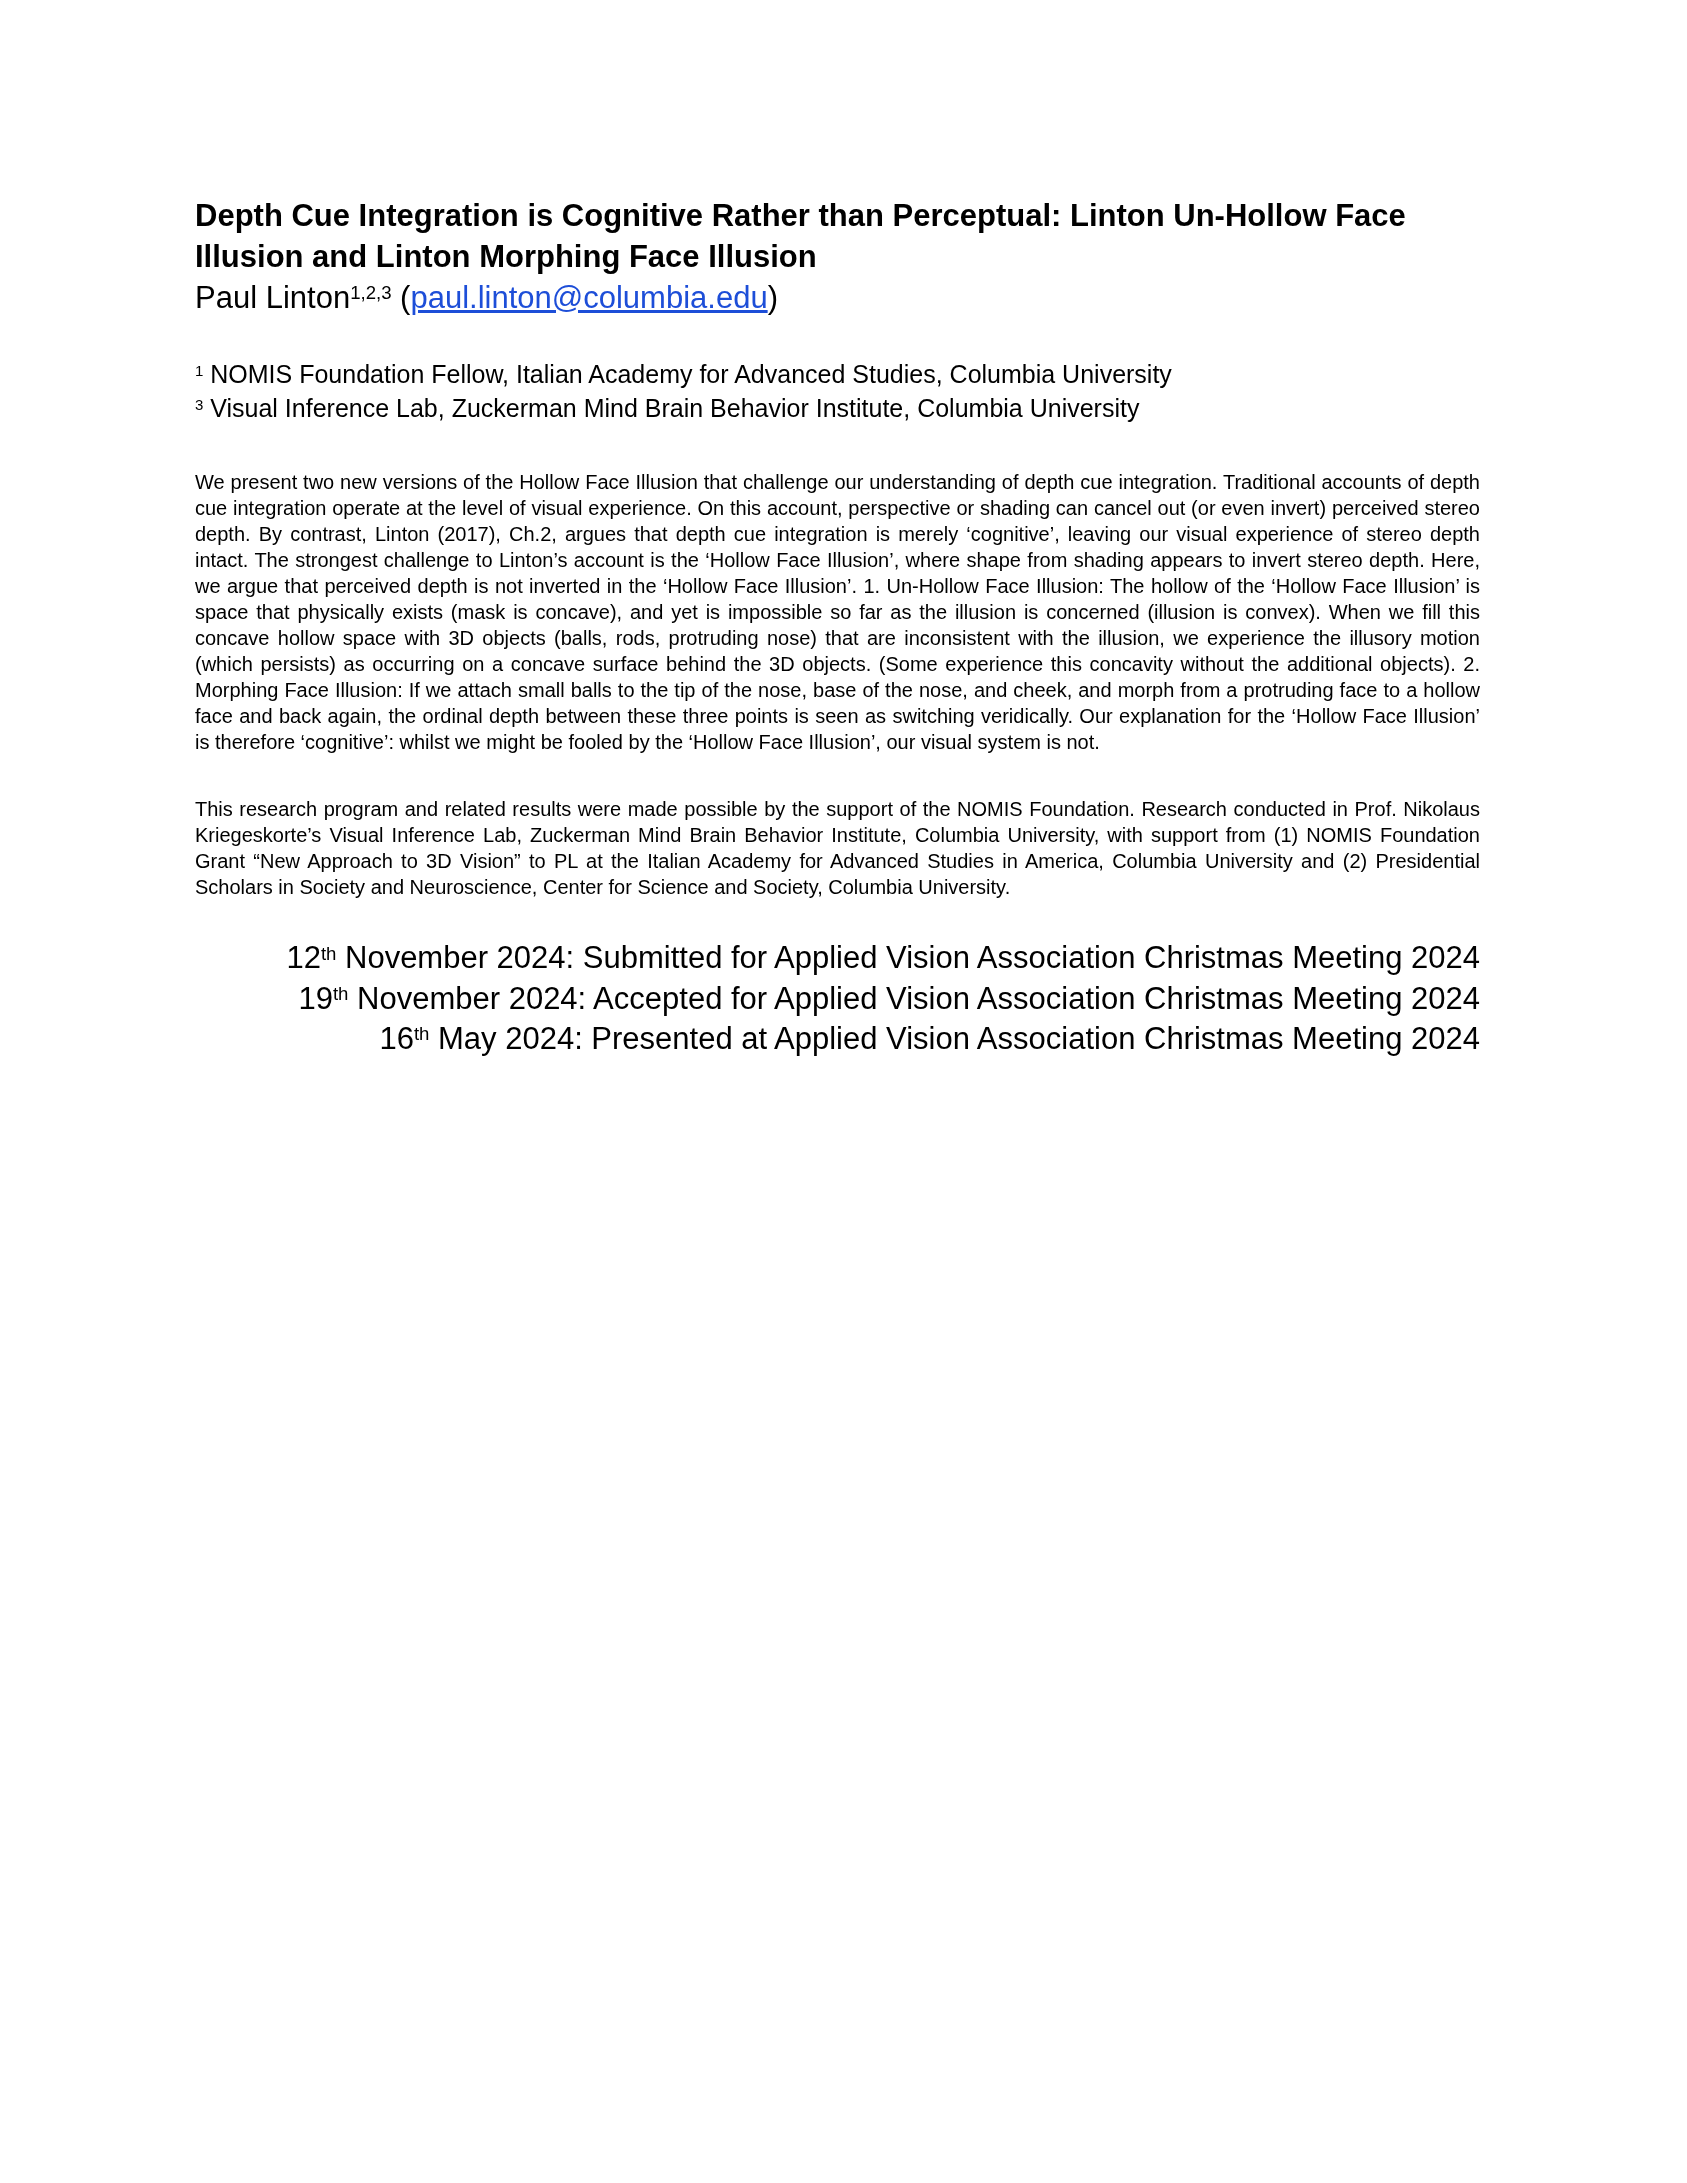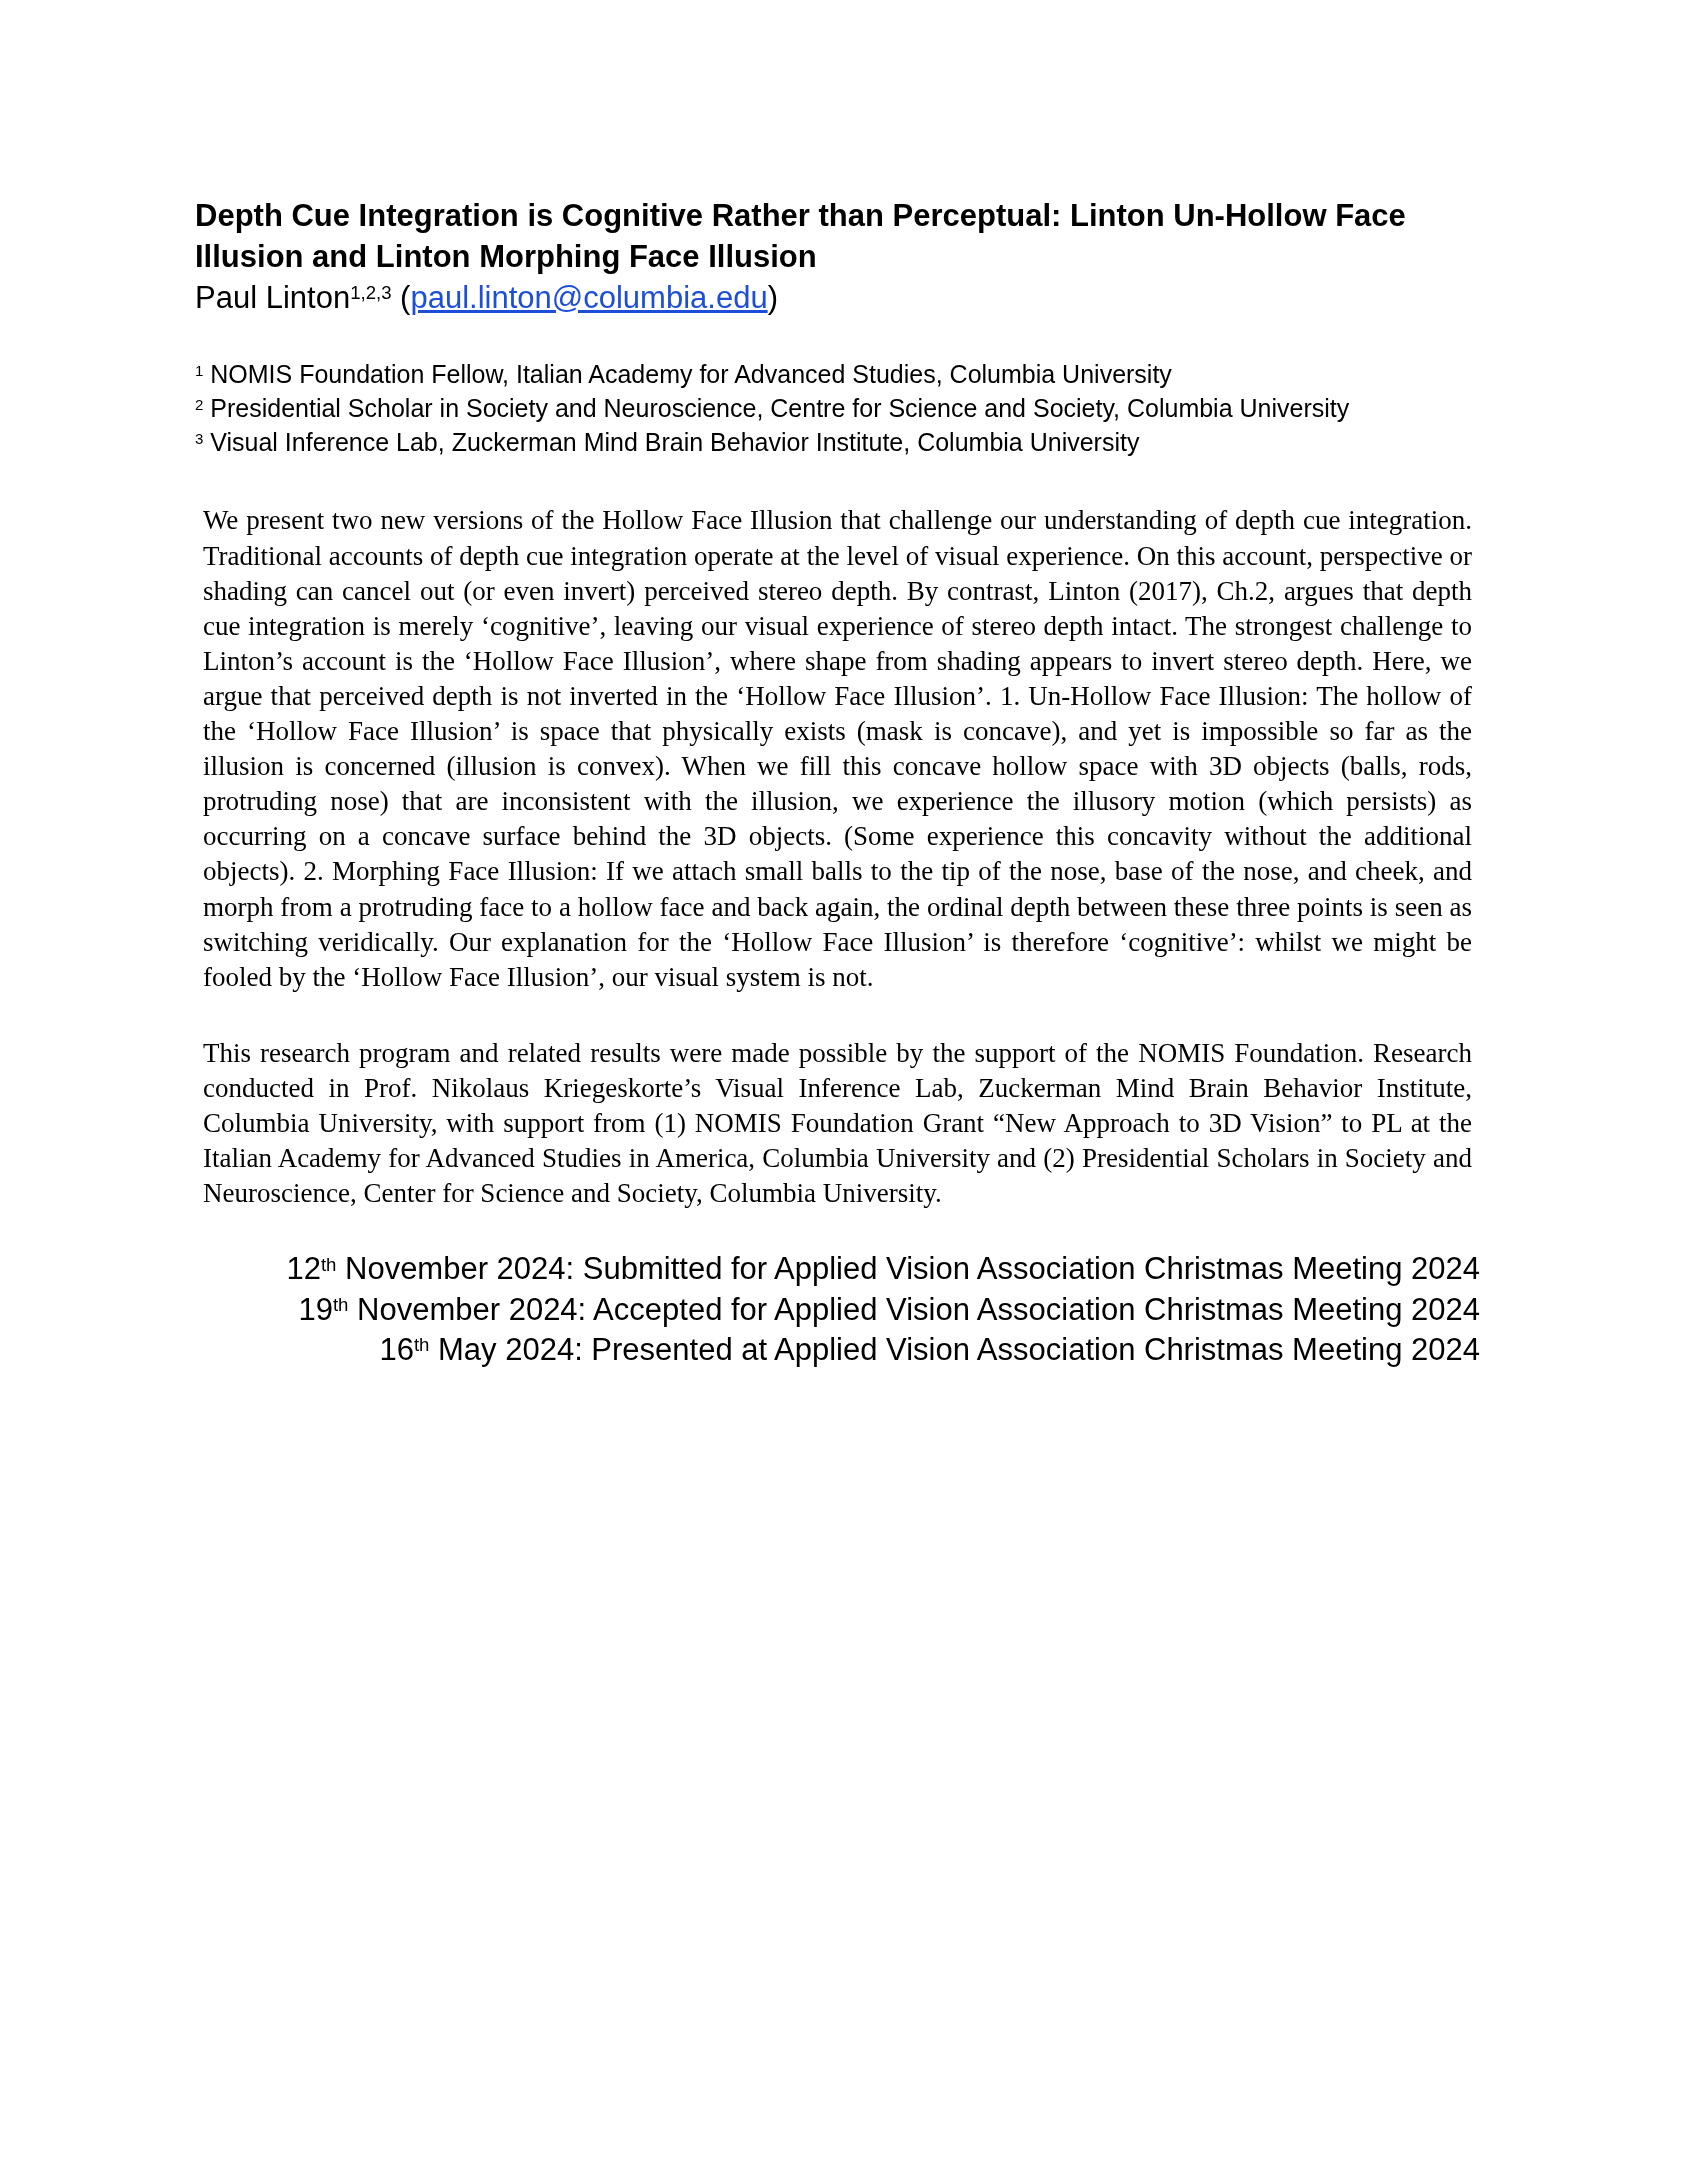--- a/index.html
+++ b/index.html
@@ -42,25 +42,24 @@
   }
   .affiliations {
     margin-top: 38px;
     font-size: 25px;
     line-height: 1.37;
   }
   .affiliation {
     white-space: nowrap;
   }
   .para {
-    margin: 8px;
-    font-size: 27px;
+    margin: 0;
+    font-size: 20px;
     line-height: 1.3;
     text-align: justify;
-    font-family: Liberation Serif, serif;
   }
   .abstract {
     margin-top: 44px;
   }
   .acknowledgments {
     margin-top: 41px;
   }
   .dates {
     margin-top: 38px;
     font-size: 31px;
@@ -74,21 +73,20 @@
 <div class="page">
 
   <h1 class="title">Depth Cue Integration is Cognitive Rather than Perceptual: Linton Un-Hollow Face Illusion and Linton Morphing Face Illusion</h1>
 
   <p class="author-line">
     <span>Paul Linton</span><sup>1,2,3</sup><span> (</span><a class="email-link">paul.linton@columbia.edu</a><span>)</span>
   </p>
 
   <div class="affiliations">
     <div class="affiliation"><sup>1</sup><span> NOMIS Foundation Fellow, Italian Academy for Advanced Studies, Columbia University</span></div>
-    <div class="affiliation"><sup>2</sup><span> Presidential Scholar in Society and Neuroscience, Centre for Science and Society, Columbia University</span></div>
     <div class="affiliation"><sup>3</sup><span> Visual Inference Lab, Zuckerman Mind Brain Behavior Institute, Columbia University</span></div>
   </div>
 
   <p class="para abstract">We present two new versions of the Hollow Face Illusion that challenge our understanding of depth cue integration. Traditional accounts of depth cue integration operate at the level of visual experience. On this account, perspective or shading can cancel out (or even invert) perceived stereo depth. By contrast, Linton (2017), Ch.2, argues that depth cue integration is merely ‘cognitive’, leaving our visual experience of stereo depth intact. The strongest challenge to Linton’s account is the ‘Hollow Face Illusion’, where shape from shading appears to invert stereo depth. Here, we argue that perceived depth is not inverted in the ‘Hollow Face Illusion’. 1. Un-Hollow Face Illusion: The hollow of the ‘Hollow Face Illusion’ is space that physically exists (mask is concave), and yet is impossible so far as the illusion is concerned (illusion is convex). When we fill this concave hollow space with 3D objects (balls, rods, protruding nose) that are inconsistent with the illusion, we experience the illusory motion (which persists) as occurring on a concave surface behind the 3D objects. (Some experience this concavity without the additional objects). 2. Morphing Face Illusion: If we attach small balls to the tip of the nose, base of the nose, and cheek, and morph from a protruding face to a hollow face and back again, the ordinal depth between these three points is seen as switching veridically. Our explanation for the ‘Hollow Face Illusion’ is therefore ‘cognitive’: whilst we might be fooled by the ‘Hollow Face Illusion’, our visual system is not.</p>
 
   <p class="para acknowledgments">This research program and related results were made possible by the support of the NOMIS Foundation. Research conducted in Prof. Nikolaus Kriegeskorte’s Visual Inference Lab, Zuckerman Mind Brain Behavior Institute, Columbia University, with support from (1) NOMIS Foundation Grant “New Approach to 3D Vision” to PL at the Italian Academy for Advanced Studies in America, Columbia University and (2) Presidential Scholars in Society and Neuroscience, Center for Science and Society, Columbia University.</p>
 
   <div class="dates">
     <div class="date-line"><span>12</span><sup>th</sup><span> November 2024: Submitted for Applied Vision Association Christmas Meeting 2024</span></div>
     <div class="date-line"><span>19</span><sup>th</sup><span> November 2024: Accepted for Applied Vision Association Christmas Meeting 2024</span></div>

